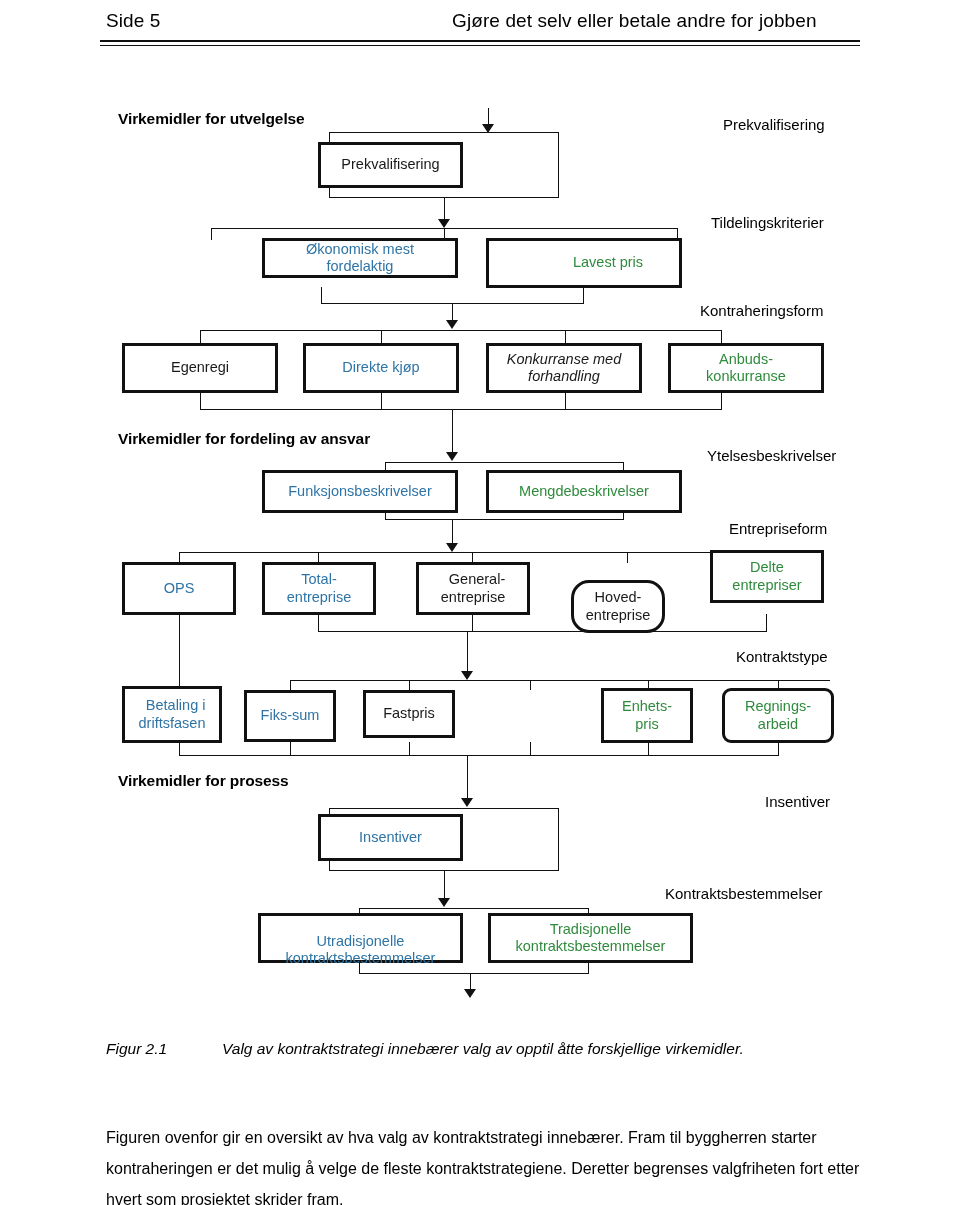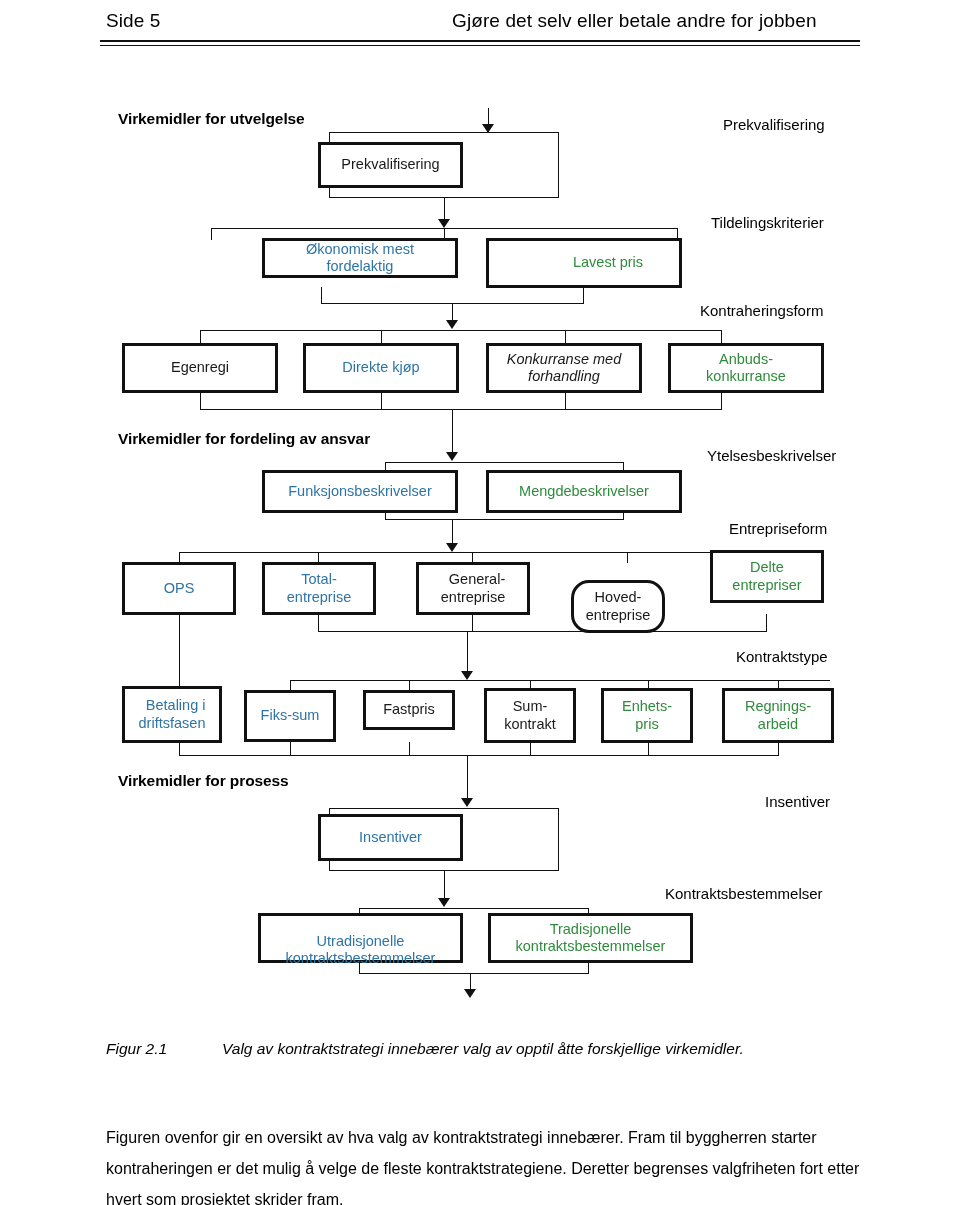--- a/index.html
+++ b/index.html
@@ -213,32 +213,28 @@
     <div class="ln-v" style="left:648px; top:680px; height:10px;"></div>
     <div class="ln-v" style="left:778px; top:680px; height:10px;"></div>
 
     <div class="node c-blue" style="left:122px; top:686px; width:100px; height:57px;">
       <span style="white-space:pre-line;text-align:right;">Betaling i
 driftsfasen</span>
     </div>
     <div class="node c-blue" style="left:244px; top:690px; width:92px; height:52px;">
       <span>Fiks-sum</span>
     </div>
-    <div class="node c-black" style="left:363px; top:690px; width:92px; height:40px;">
+    <div class="node c-black" style="left:363px; top:690px; width:92px; height:48px;">
       <span>Fastpris</span>
-    </div>
-    <div class="node c-black" style="left:484px; top:688px; width:92px; height:55px;">
-      <span style="white-space:pre-line;">Sum-
-kontrakt</span>
     </div>
     <div class="node c-green" style="left:601px; top:688px; width:92px; height:55px;">
       <span style="white-space:pre-line;">Enhets-
 pris</span>
     </div>
-    <div class="node c-green" style="left:722px; top:688px; width:112px; height:55px;">
+    <div class="node c-green" style="left:722px; top:688px; width:112px; height:55px;border-radius:9px;">
       <span style="white-space:pre-line;">Regnings-
 arbeid</span>
     </div>
 
     <div class="ln-v" style="left:179px; top:742px; height:14px;"></div>
     <div class="ln-v" style="left:290px; top:742px; height:14px;"></div>
     <div class="ln-v" style="left:409px; top:742px; height:14px;"></div>
     <div class="ln-v" style="left:530px; top:742px; height:14px;"></div>
     <div class="ln-v" style="left:648px; top:742px; height:14px;"></div>
     <div class="ln-v" style="left:778px; top:742px; height:14px;"></div>

